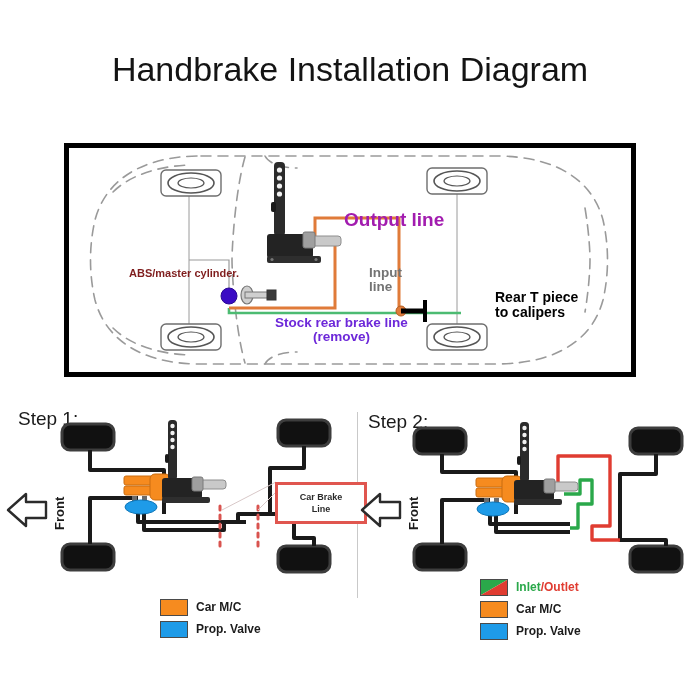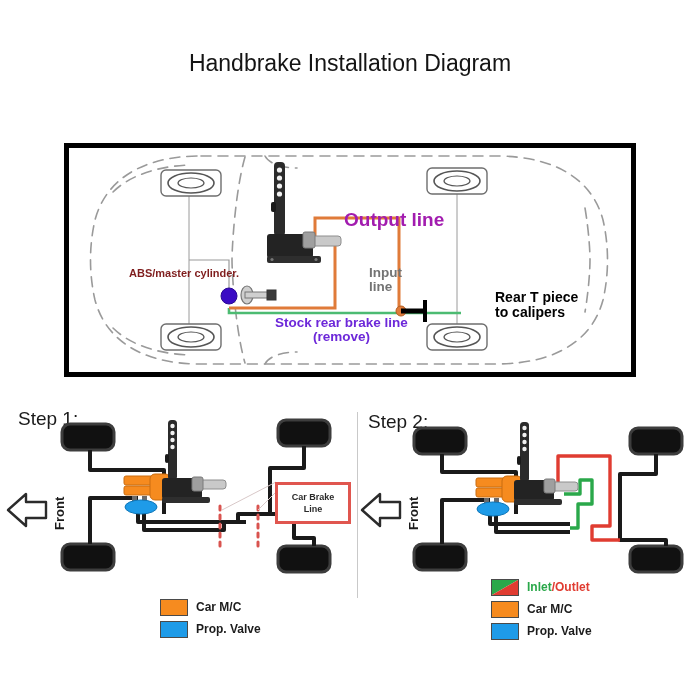--- a/index.html
+++ b/index.html
@@ -9,21 +9,21 @@
     font-family:"Liberation Sans", sans-serif;
     overflow:hidden;
     position:relative;
   }
   #root{position:relative;width:700px;height:700px;}
 
   
   .title{
     position:absolute;left:0;top:50px;width:700px;
     text-align:center;
-    font-size:23px;
+    font-size:34px;
     color:#141414;
     letter-spacing:0px;
     font-weight:400;
   }
 
   
   .top-frame{
     position:absolute;left:64px;top:143px;width:572px;height:234px;
     border:5px solid #000000;
     background:#ffffff;
@@ -51,21 +51,21 @@
   .front-text{
     position:absolute;
     font-size:13px;font-weight:bold;color:#1a1a1a;
     transform:rotate(-90deg);
     transform-origin:left top;
     letter-spacing:0px;
   }
 
   
   .cbl-box{
-    position:absolute;left:275px;top:482px;width:76px;height:42px;
+    position:absolute;left:275px;top:482px;width:92px;height:42px;
     border:3px solid #e0564f;
     background:#ffffff;
     display:flex;align-items:center;justify-content:center;
     box-sizing:border-box;
   }
   .cbl-text{
     font-size:9px;font-weight:bold;color:#2a2a2a;text-align:center;
     line-height:12px;
   }
 
@@ -327,21 +327,21 @@
       <circle cx="4.5" cy="34" r="2.2" fill="#f2f2f2"></circle>
       <circle cx="4.5" cy="41" r="2.2" fill="#f2f2f2"></circle>
       <rect x="-3" y="48" width="4" height="9" rx="2" fill="#1a1a1a"></rect>
       <rect x="-6" y="72" width="40" height="21" rx="3" fill="#232323"></rect>
       <rect x="-6" y="91" width="48" height="6" rx="2" fill="#2e2e2e"></rect>
       <rect x="28" y="74" width="30" height="9" rx="3" fill="#c9c9c9" stroke="#8e8e8e" stroke-width="1"></rect>
       <rect x="24" y="71" width="11" height="14" rx="2" fill="#9f9f9f" stroke="#7a7a7a" stroke-width="1"></rect>
     </g>
   </svg>
 
-  <div class="legend" style="left:491px;top:578px;">
+  <div class="legend" style="left:480px;top:578px;">
     <div class="legend-row">
       <svg class="swatch" viewBox="0 0 28 17" preserveAspectRatio="none" style="border:1px solid #4a4a4a;">
         <polygon points="0,0 28,0 0,17" fill="#2aa84a"></polygon>
         <polygon points="28,0 28,17 0,17" fill="#e03c31"></polygon>
       </svg>
       <div class="legend-text">
         <span class="g">Inlet</span><span class="r">/</span><span class="r">Outlet</span>
       </div>
     </div>
     <div class="legend-row">

